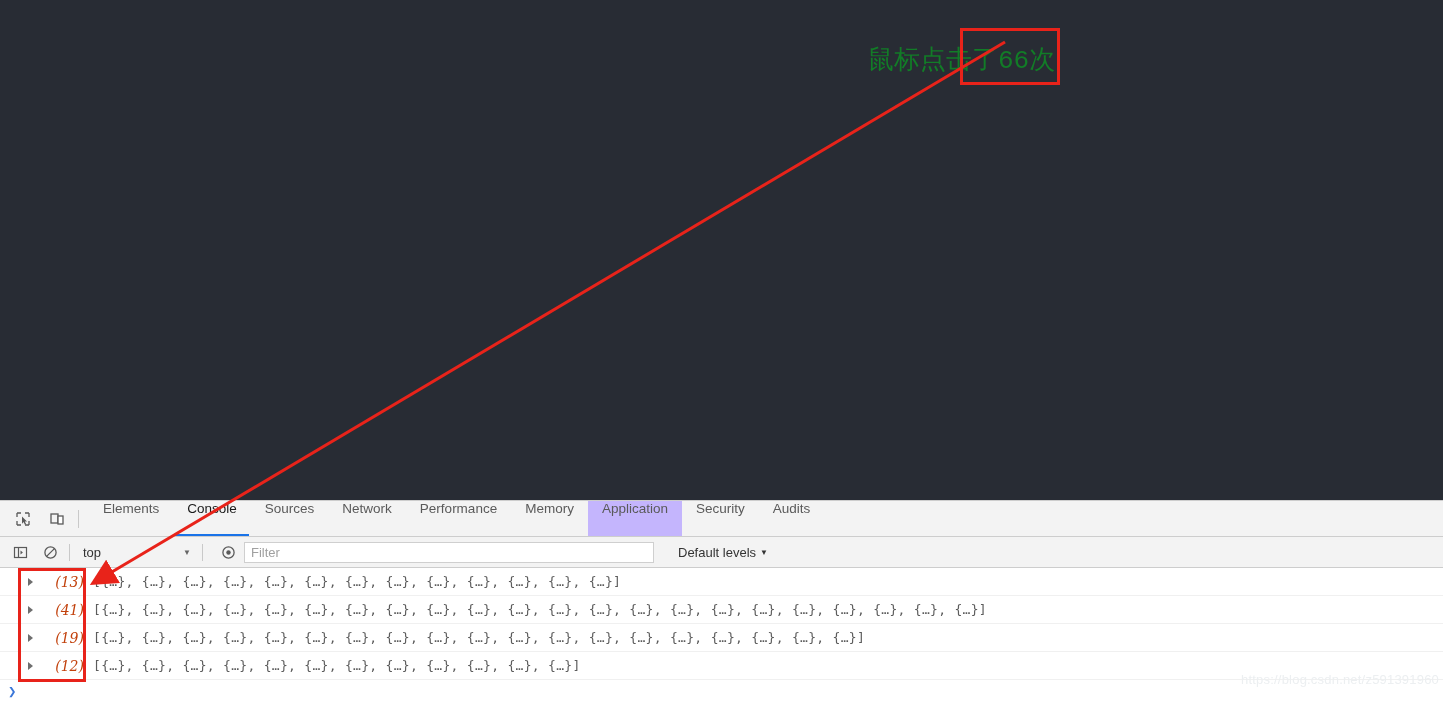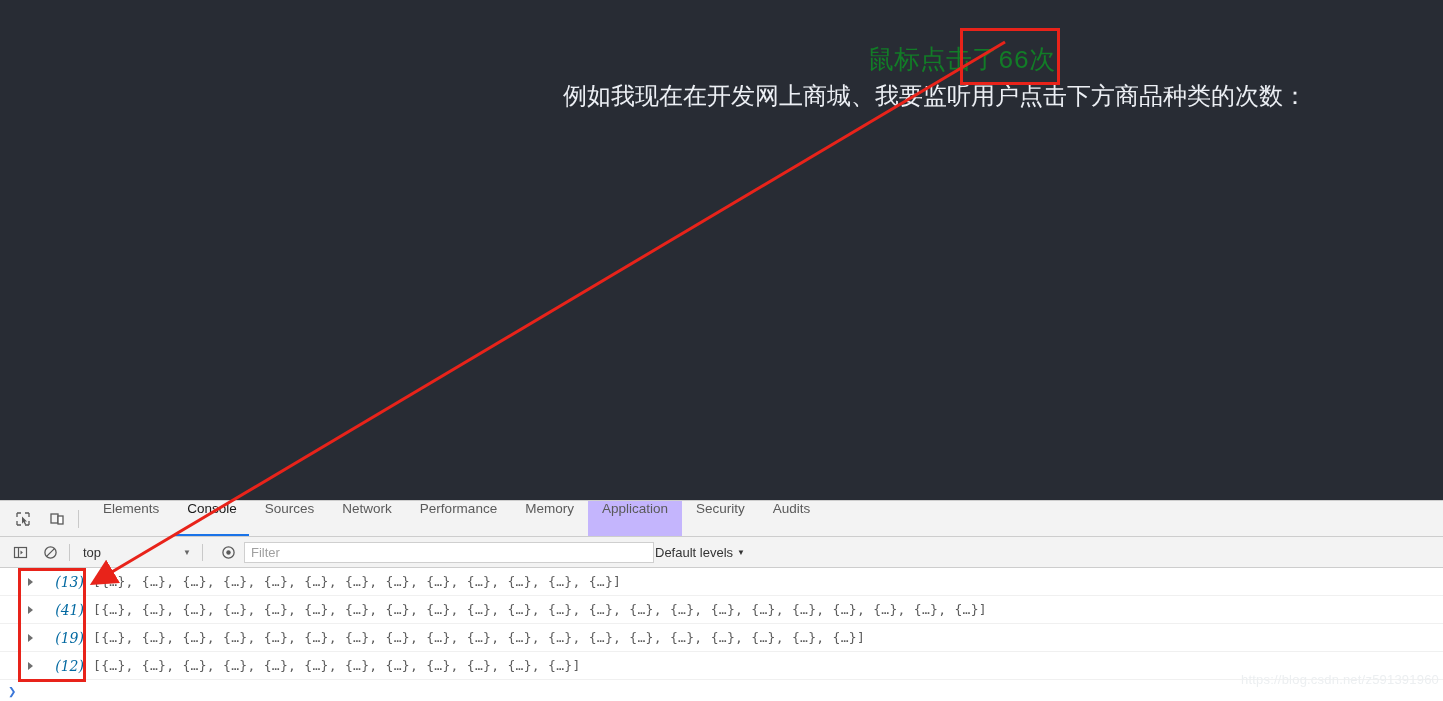--- a/index.html
+++ b/index.html
@@ -105,21 +105,21 @@
   }
   .ctx-select .caret { font-size:8px; color:#666; }
   .filter-input {
     width:410px; height:21px; margin-left:4px;
     background:#ffffff; border:1px solid #cfcfcf;
     font-size:13px; color:#333; padding:0 6px;
     font-family:"Liberation Sans", sans-serif;
   }
   .filter-input::placeholder { color:#a0a0a0; }
   .levels {
-    margin-left:1px; font-size:13px; color:#333;
+    margin-left:24px; font-size:13px; color:#333;
     display:flex; align-items:center; gap:4px; cursor:pointer;
   }
   .levels .caret { font-size:8px; }
 
   
   .console-body { position:relative; width:100%; height:133px; background:#fff; overflow:hidden; }
   .con-row {
     position:relative; height:28px;
     display:flex; align-items:center;
     border-bottom:1px solid #f0f0f0;
@@ -132,21 +132,21 @@
   .con-arrow {
     position:absolute; left:28px; top:50%; transform:translateY(-50%);
     width:0; height:0;
     border-left:5px solid #6e6e6e;
     border-top:4px solid transparent;
     border-bottom:4px solid transparent;
     cursor:pointer;
   }
   .con-count {
     display:inline-block; width:44px; margin-left:14px;
-    font-style:italic; color:#0369a1; text-align:right;
+    font-style:italic; color:#c2410c; text-align:right;
     font-family:"DejaVu Serif", serif; font-size:14px;
   }
   .con-preview { margin-left:9px; letter-spacing:.3px; }
   .prompt-row {
     height:22px; display:flex; align-items:center; padding-left:8px;
     font-size:14px; color:#3a76d8; font-weight:bold;
     font-family:"DejaVu Sans Mono", monospace;
   }
 
   
@@ -169,21 +169,20 @@
 </style>
 </head>
 <body>
 
 <div id="root">
 
   <div class="page-viewport">
 
     <div class="click-counter">鼠标点击了66次</div>
 
-    <div class="page-heading">例如我现在在开发网上商城、我要监听用户点击下方商品种类的次数：</div>
 
   </div>
 
   <div class="devtools">
 
     <div class="dt-tabbar">
 
       <div class="dt-icon-btn">
         <svg width="16" height="16" viewBox="0 0 16 16">
           <path d="M2 2h4M2 2v4M14 2h-4M14 2v4M2 14h4M2 14v-4M14 14h-4M14 14v-4" stroke="#5a5a5a" stroke-width="1.3" fill="none"></path>

